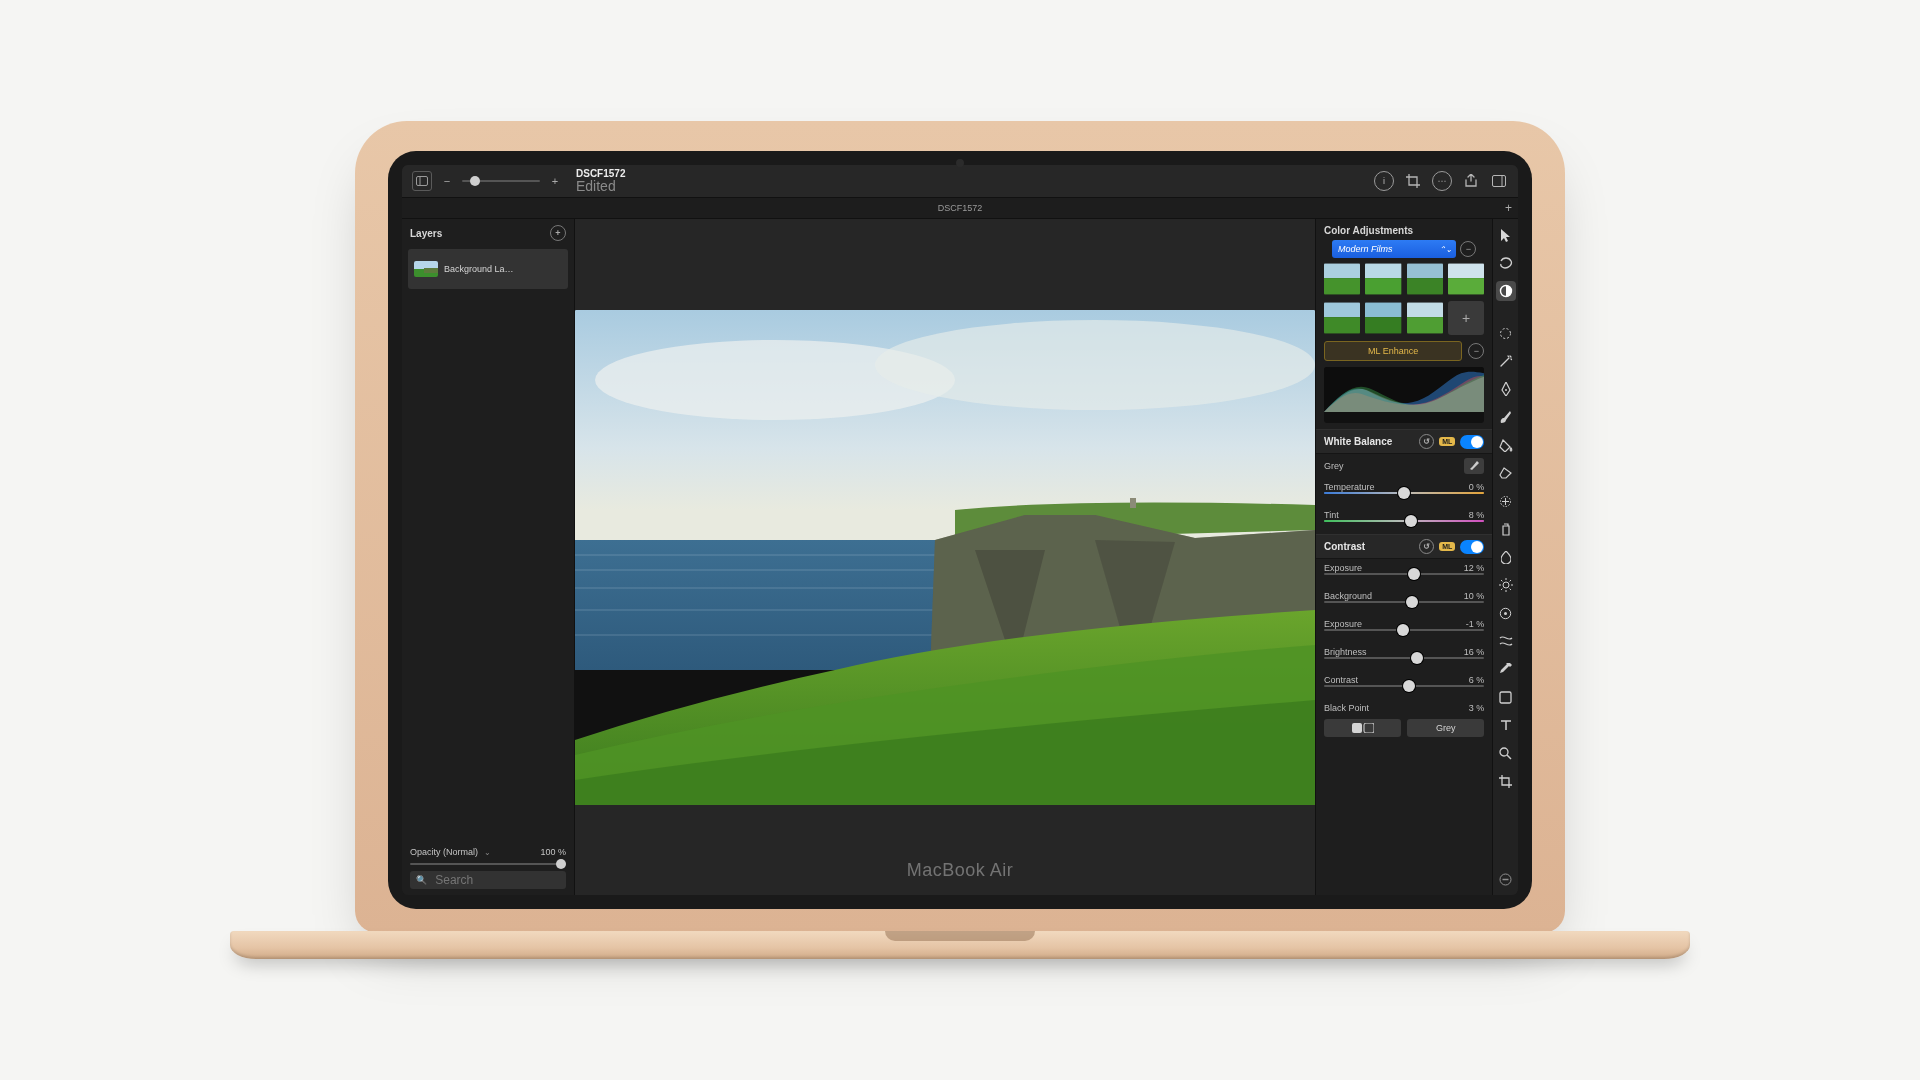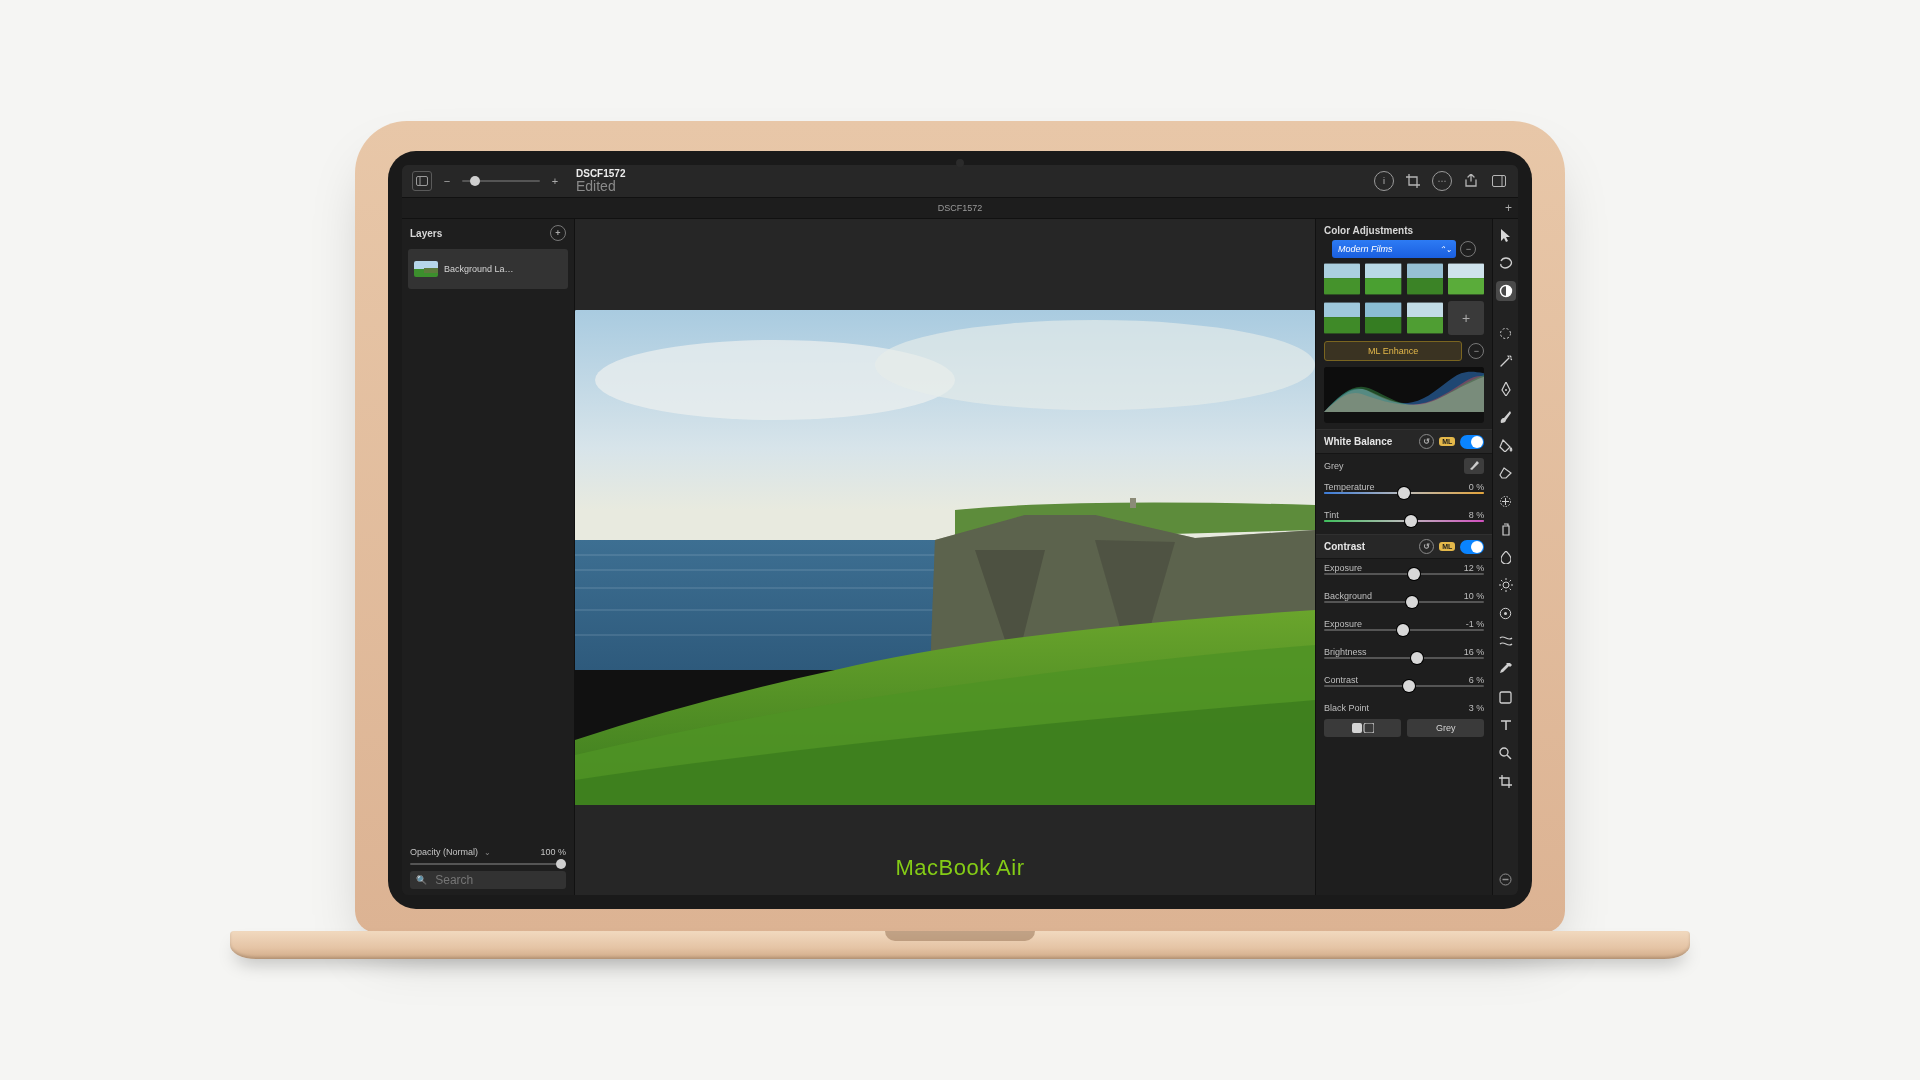--- a/index.html
+++ b/index.html
@@ -49,21 +49,21 @@
     box-shadow:0 10px 18px -6px rgba(0,0,0,.25),inset 0 -2px 3px rgba(0,0,0,.15);
     position:relative;
     margin-top:-2px;
   }
   .hinge::before{
     content:"";position:absolute;top:0;left:50%;transform:translateX(-50%);
     width:150px;height:10px;border-radius:0 0 10px 10px;background:rgba(160,125,95,.6);
   }
   .text-mba {
     position:absolute; bottom:28px; left:50%; transform:translateX(-50%);
-    color:#84cc16; font-size:22px; font-weight:400; letter-spacing:.5px;
+    color:#737373; font-size:18px; font-weight:400; letter-spacing:.5px;
   }
 
   
   .toolbar {
     height:32px; background:#272727; display:flex; align-items:center; gap:10px;
     padding:0 10px; border-bottom:1px solid #111;
   }
   .icon-btn { width:18px;height:18px;border:1px solid #5a5a5a;border-radius:3px;display:flex;align-items:center;justify-content:center;color:#b8b8b8;font-size:10px;cursor:pointer;}
   .icon-circle{width:18px;height:18px;border:1.2px solid #9a9a9a;border-radius:50%;display:flex;align-items:center;justify-content:center;color:#b8b8b8;font-size:9px;cursor:pointer;}
   .spacer { flex:1; }

